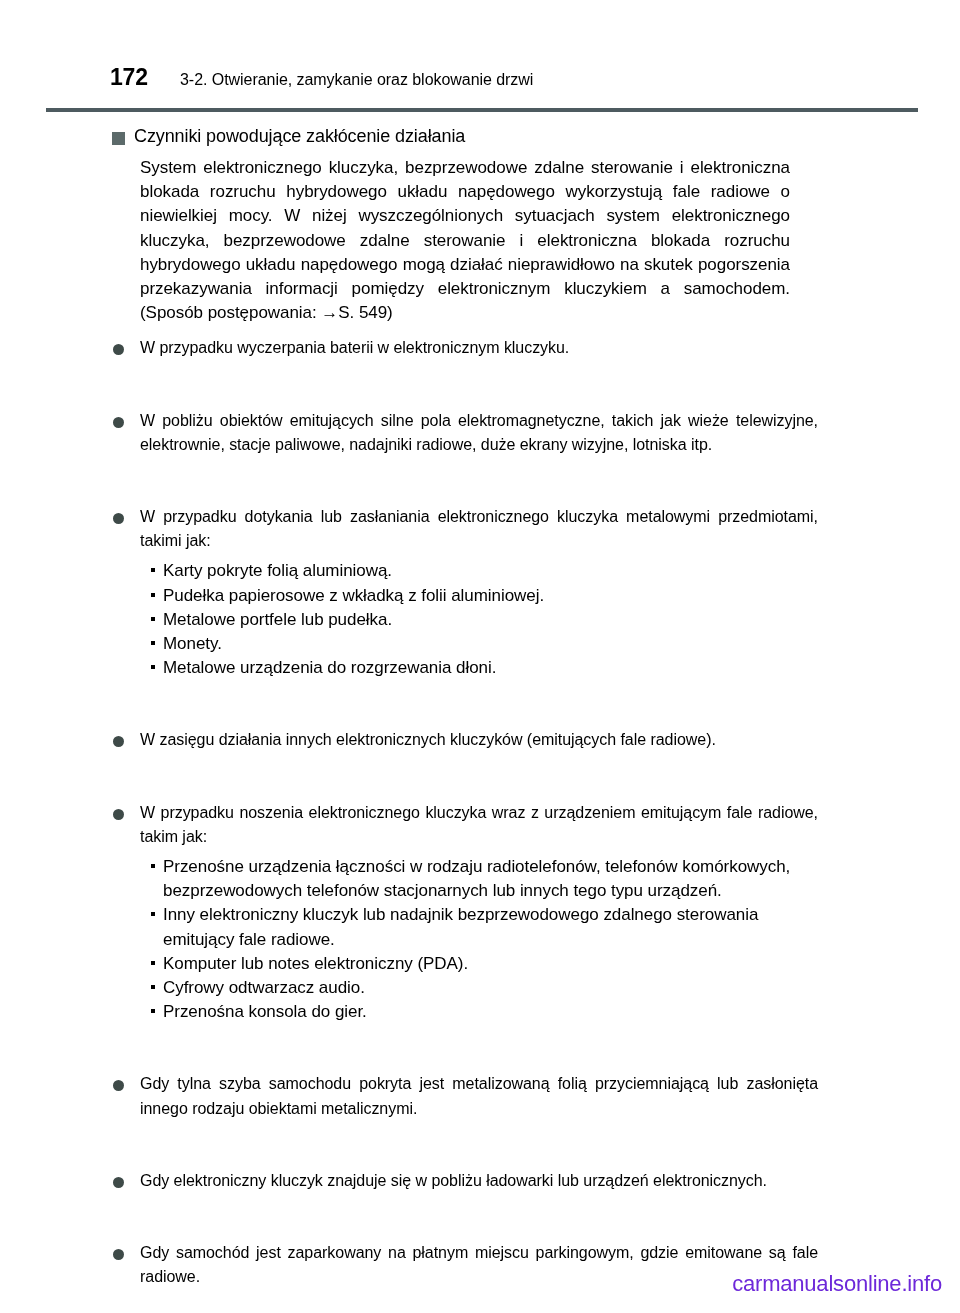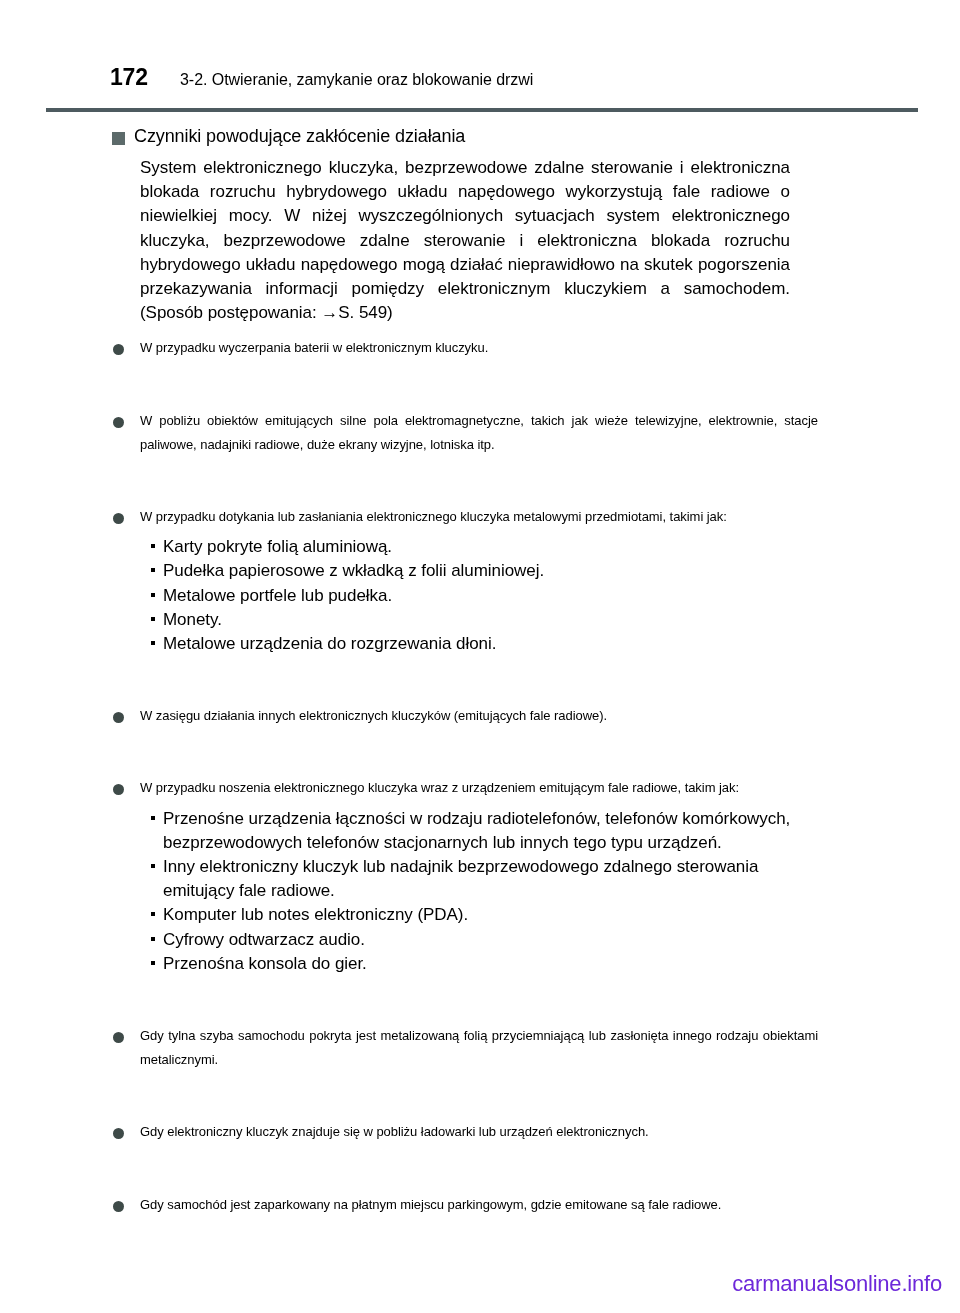--- a/index.html
+++ b/index.html
@@ -103,21 +103,21 @@
   .intro .nowrap { white-space: nowrap; }
   .arrow { font-size: 17px; }
 
   
   .dot-item {
     position: relative;
     margin: 11px 0 0 0;
     padding-left: 28px;
     width: 706px;
     box-sizing: border-box;
-    font-size: 13px;
+    font-size: 16px;
     line-height: 24.2px;
     letter-spacing: -0.05px;
   }
   .dot-item.justify { text-align: justify; text-justify: inter-word; margin-top: 48px; }
   .dot-item .dot {
     position: absolute;
     left: 1px;
     top: 8px;
     width: 11px;
     height: 11px;

